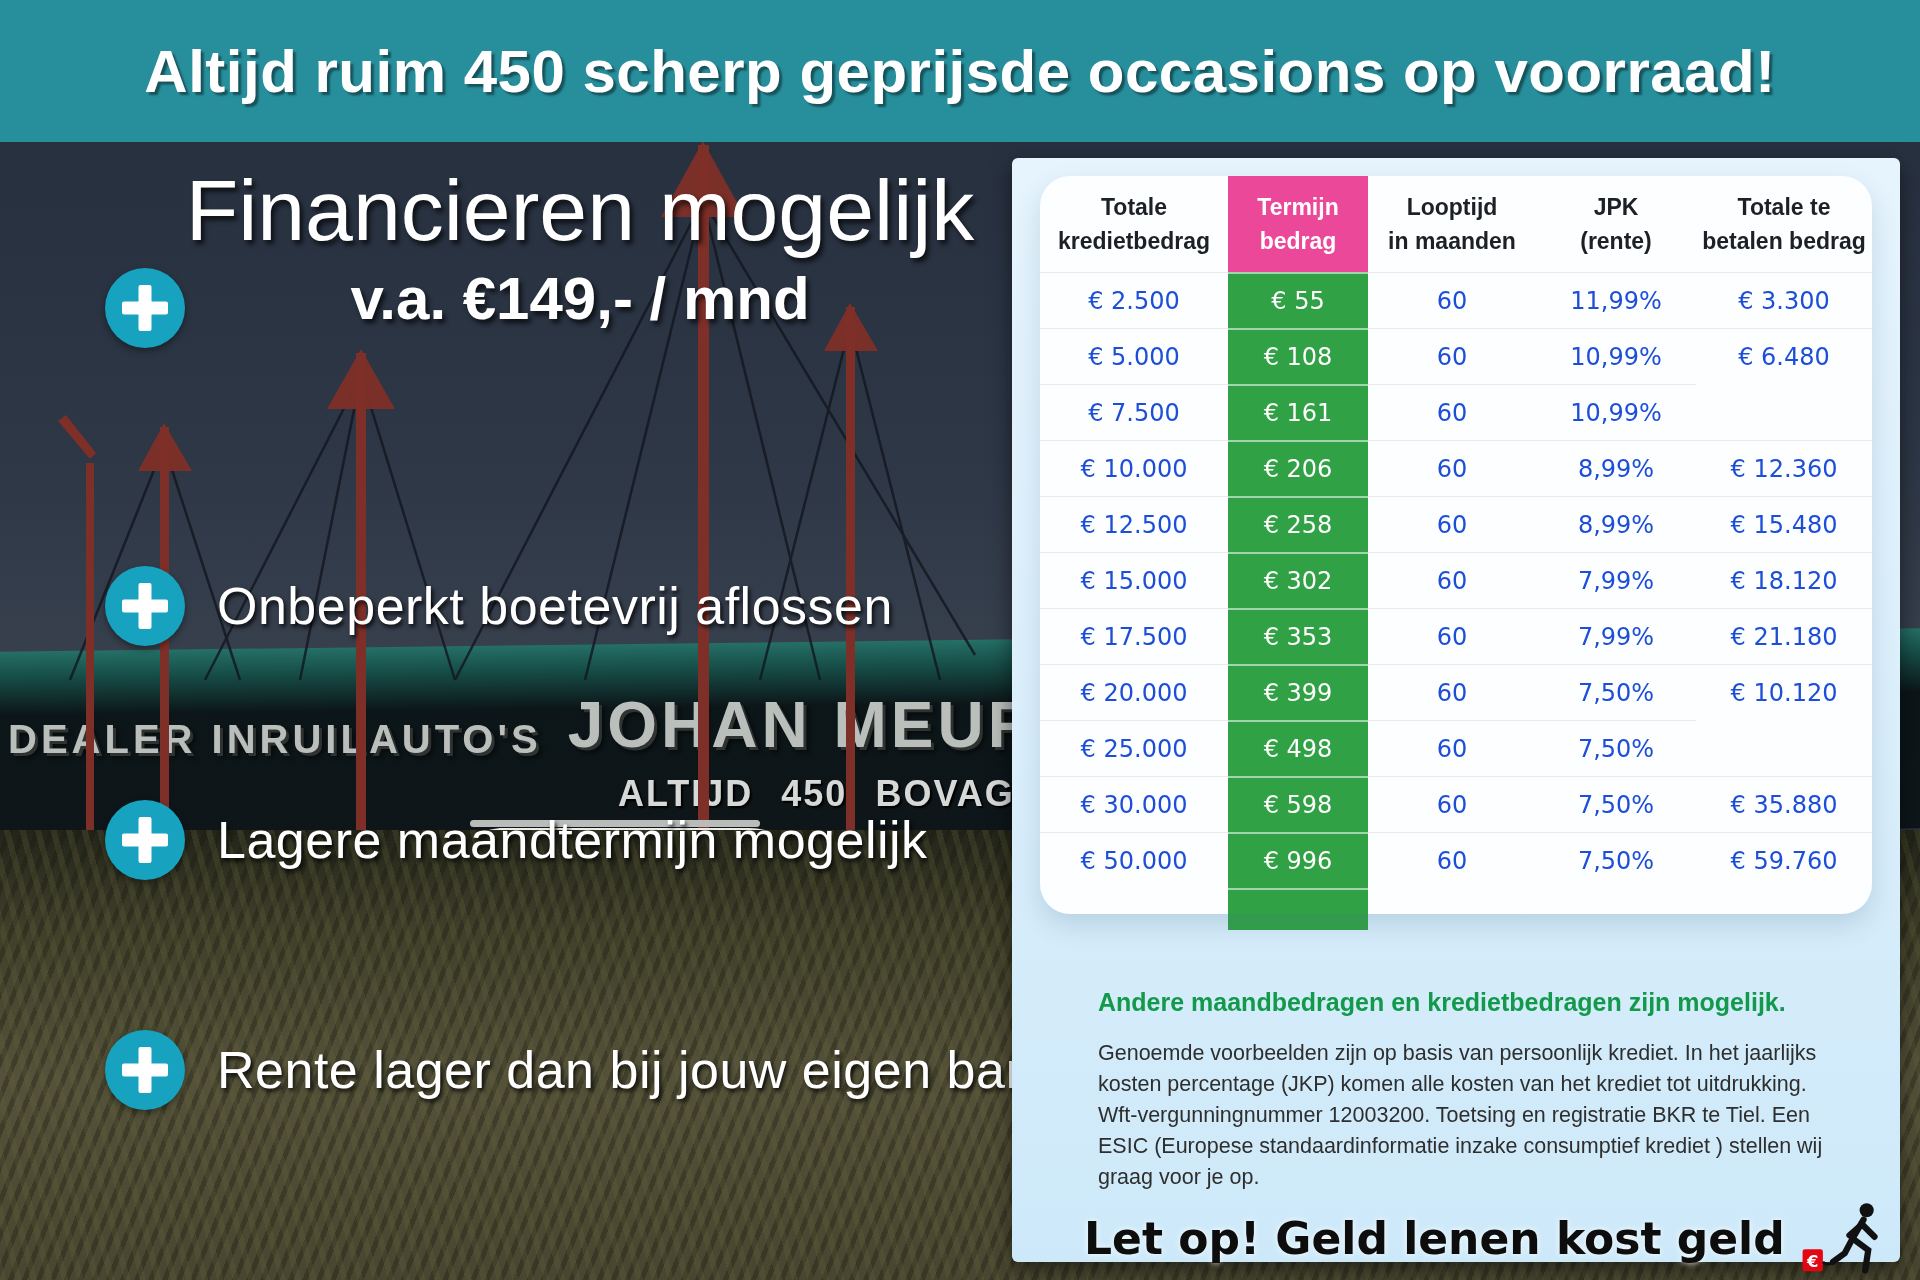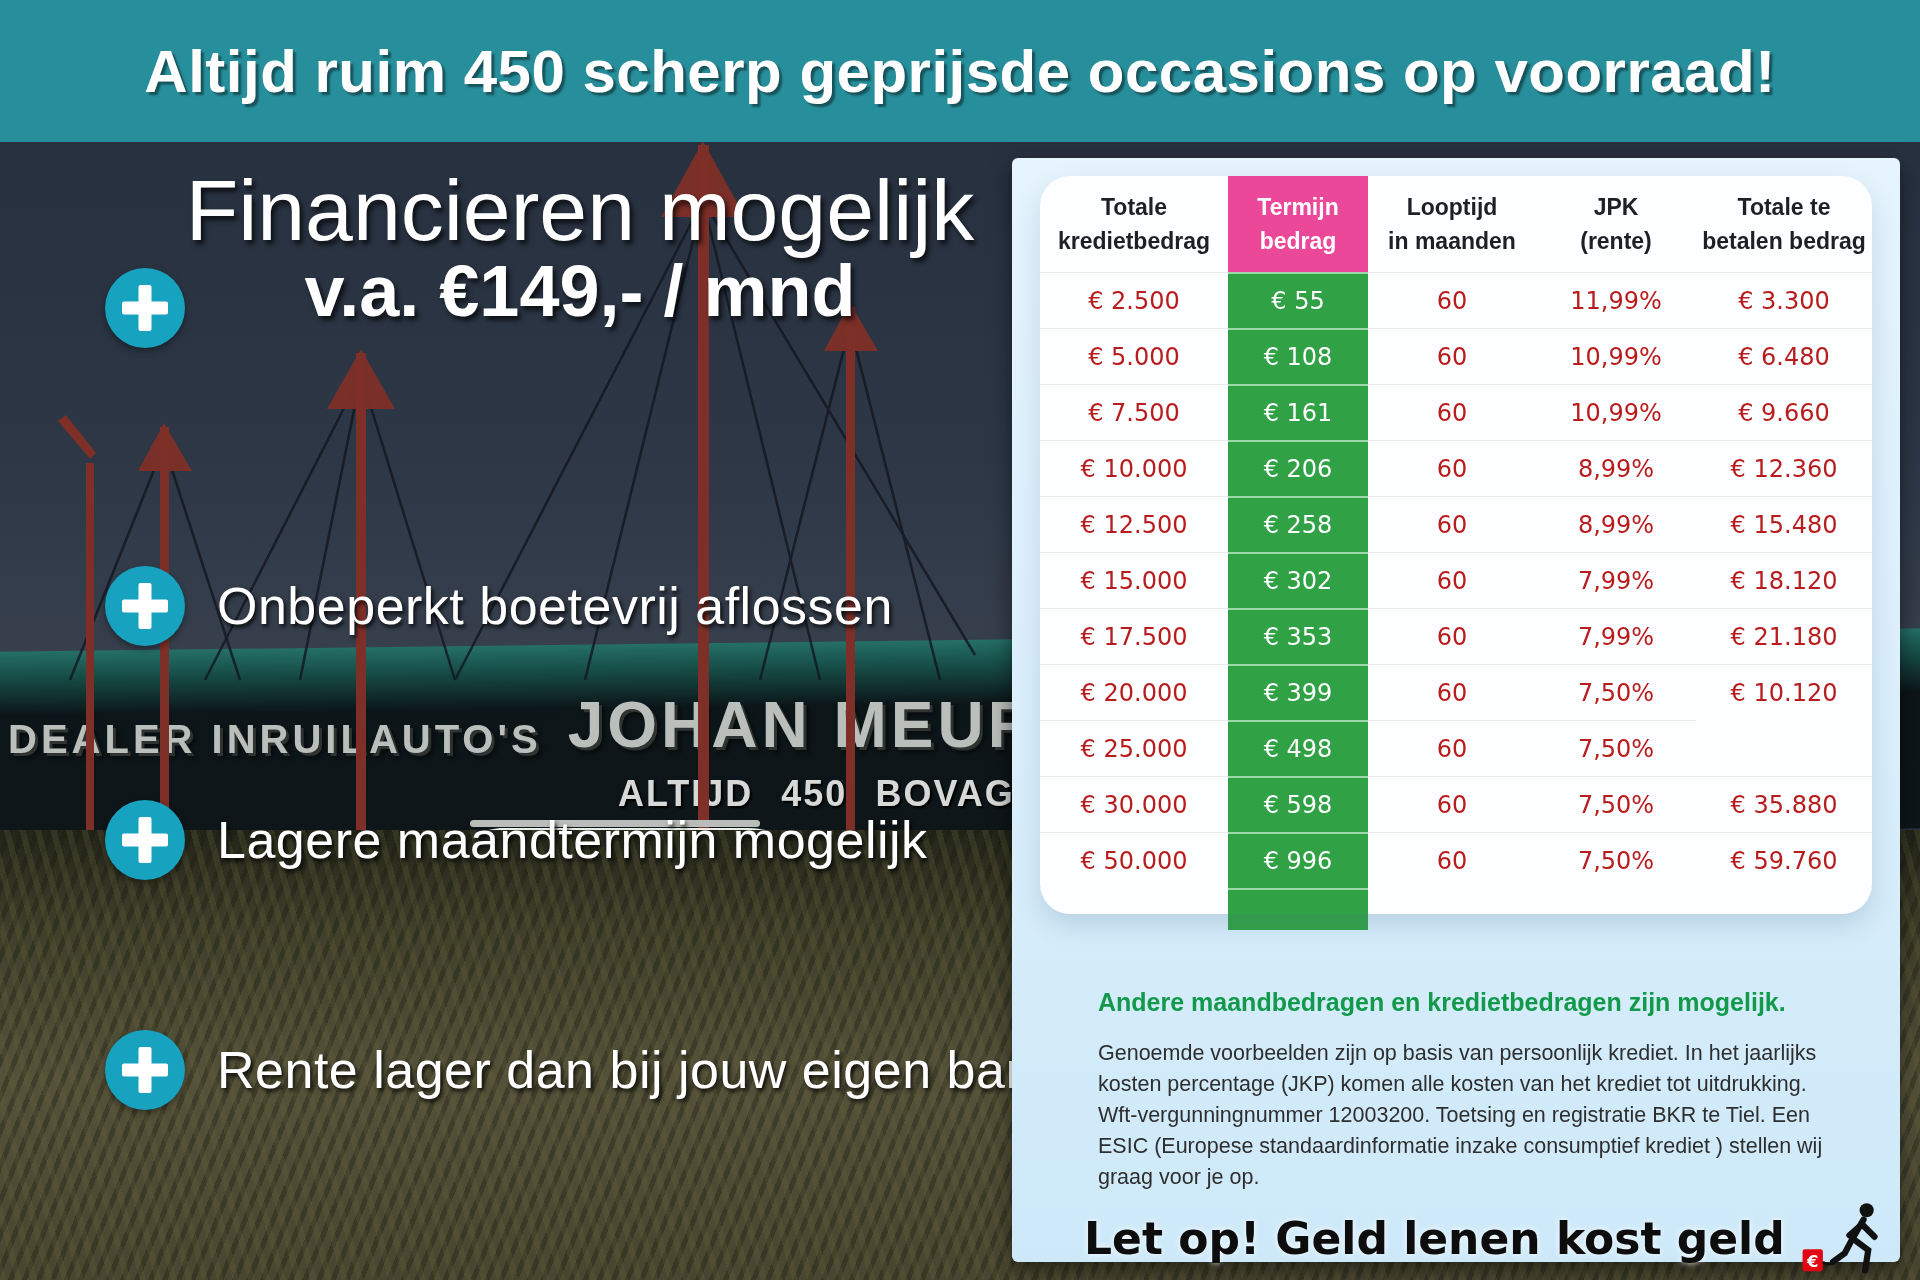--- a/index.html
+++ b/index.html
@@ -32,21 +32,21 @@
          repeating-linear-gradient(-68deg,rgba(25,27,15,.35) 0 5px,rgba(0,0,0,0) 5px 13px),
          linear-gradient(180deg,#23251a 0%,#3f3f2a 22%,#55523a 55%,#484630 100%);}
   .masts{position:absolute;left:0;top:125px;width:1020px;height:740px;}
   .cars{position:absolute;left:0;top:790px;width:1040px;height:250px;}
 
   
   .headline-block{position:absolute;left:150px;top:165px;width:860px;text-align:center;
        color:#fff;z-index:5;}
   .headline{font-size:86px;font-weight:400;line-height:1.05;
        text-shadow:3px 4px 5px rgba(0,0,0,.7);}
-  .price{font-size:72px;font-weight:700;line-height:1.0;
+  .price{font-size:60px;font-weight:700;margin-top:14px;line-height:1.0;
        text-shadow:3px 4px 5px rgba(0,0,0,.7);}
   .plus-icon{width:80px;height:80px;border-radius:50%;background:#17a2bf;position:relative;
        flex:0 0 auto;box-shadow:0 3px 7px rgba(0,0,0,.4);}
   .plus-icon::before,.plus-icon::after{content:"";position:absolute;background:#fff;
        left:50%;top:50%;transform:translate(-50%,-50%);border-radius:2px;}
   .plus-icon::before{width:46px;height:13px;}
   .plus-icon::after{width:13px;height:46px;}
   .icon-abs{position:absolute;left:105px;z-index:5;}
   .bullet{position:absolute;left:105px;display:flex;align-items:center;gap:32px;z-index:5;}
   .bullet-text{color:#fff;font-size:52px;font-weight:400;white-space:nowrap;
@@ -57,21 +57,21 @@
        background:linear-gradient(180deg,#e6f4fd 0%,#daeefb 55%,#cde9f9 100%);
        border-radius:6px;box-shadow:0 8px 22px rgba(0,0,0,.5);}
   .finance-table{position:absolute;left:28px;top:18px;width:832px;background:#fcfeff;
        border-radius:30px;overflow:hidden;box-shadow:0 12px 26px rgba(70,110,140,.20);}
   .thead,.tr{display:grid;grid-template-columns:188px 140px 168px 160px 176px;}
   .thead *,.tr *{box-sizing:border-box;}
   .th{min-height:96px;display:flex;flex-direction:column;justify-content:center;align-items:center;
       font-weight:700;font-size:23px;line-height:1.5;color:#1d2126;text-align:center;}
   .th.green{background:#ec4899;color:#fff;}
   .td{min-height:56px;display:flex;align-items:center;justify-content:center;
-      font-family:"DejaVu Sans",sans-serif;font-size:24px;color:#b91c1c;
+      font-family:"DejaVu Sans",sans-serif;font-size:24px;color:#1d4ed8;
       border-top:1px solid #e7ebee;box-sizing:border-box;}
   .td.green{background:#30a245;color:#fff;border-top:2px solid rgba(255,255,255,.55);}
   .tfoot .td{min-height:26px;border-top:none;}
   .tfoot .td.green{border-top:2px solid rgba(255,255,255,.55);}
   .green-tail{position:absolute;left:216px;top:756px;width:140px;height:16px;background:#30a245;}
   .note{position:absolute;left:86px;top:830px;font-size:25px;font-weight:700;color:#13994b;}
   .disclaimer{position:absolute;left:86px;top:880px;width:750px;font-size:21.5px;
        line-height:31px;color:#2e2e2e;}
   .warning-row{position:absolute;left:72px;top:1040px;display:flex;align-items:center;gap:16px;}
   .warning-text{font-family:"DejaVu Sans",sans-serif;font-size:44px;font-weight:700;color:#0d0d0d;
@@ -237,21 +237,20 @@
             <div class="td green">€ 108</div>
             <div class="td">60</div>
             <div class="td">10,99%</div>
             <div class="td">€ 6.480</div>
           </div>
           <div class="tr">
             <div class="td">€ 7.500</div>
             <div class="td green">€ 161</div>
             <div class="td">60</div>
             <div class="td">10,99%</div>
-            <div class="td">€ 9.660</div>
           </div>
           <div class="tr">
             <div class="td">€ 10.000</div>
             <div class="td green">€ 206</div>
             <div class="td">60</div>
             <div class="td">8,99%</div>
             <div class="td">€ 12.360</div>
           </div>
           <div class="tr">
             <div class="td">€ 12.500</div>

